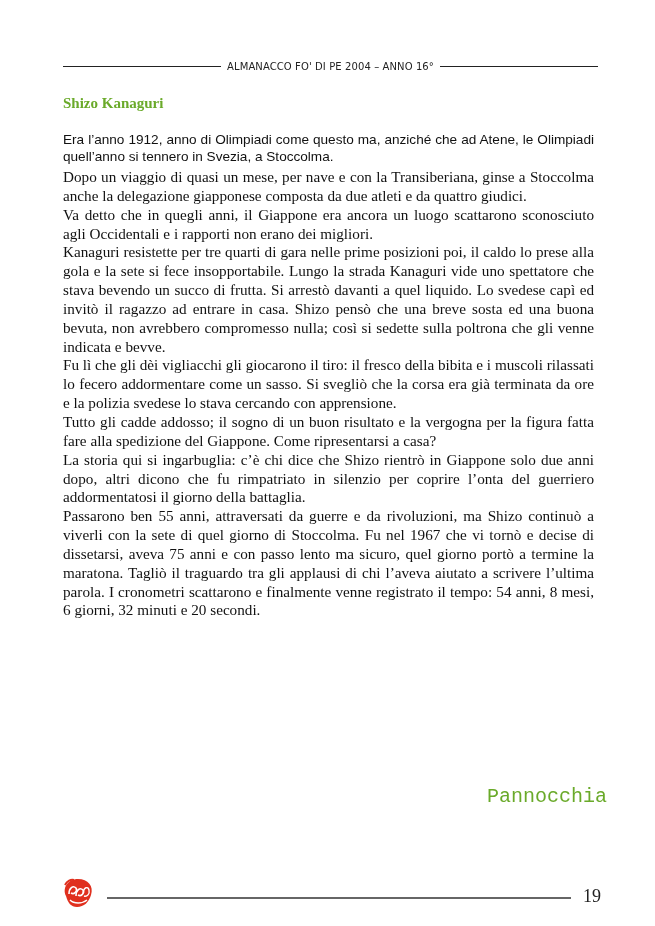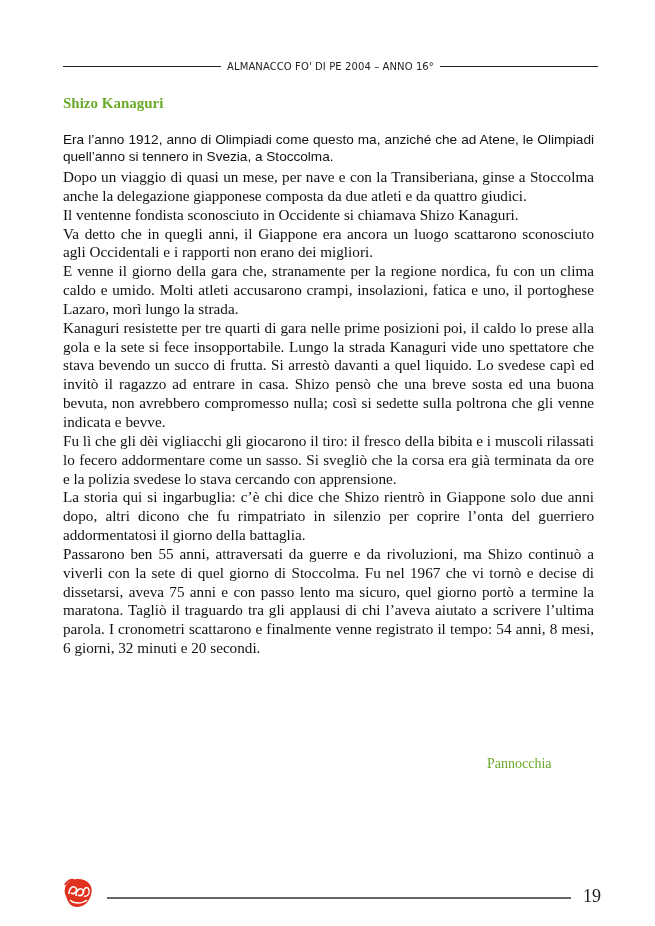--- a/index.html
+++ b/index.html
@@ -23,22 +23,22 @@
     font-family: Liberation Sans, sans-serif; font-size: 13.6px; line-height: 17px;
     color: #111; text-align: justify;
   }
   .body-text {
     position: absolute; top: 168px; left: 63px; width: 531px;
     font-family: "Liberation Serif", serif; font-size: 15.2px; line-height: 18.85px;
     color: #111;
   }
   .body-text p { margin: 0; text-align: justify; }
   .signature {
-    position: absolute; top: 756px; left: 487px;
-    font-family: Liberation Serif, serif; font-size: 14px; color: #6aaa2a;
+    position: absolute; top: 785px; left: 487px;
+    font-family: Liberation Mono, monospace; font-size: 20px; color: #6aaa2a;
   }
   .footer-logo { position: absolute; top: 876px; left: 60px; width: 36px; height: 34px; }
   .footer-rule { position: absolute; top: 897px; left: 107px; width: 464px; border-top: 2px solid #666; }
   .page-number {
     position: absolute; top: 886px; left: 583px;
     font-family: "Liberation Serif", serif; font-size: 18px; color: #222;
   }
 </style>
 </head>
 <body>
@@ -48,25 +48,24 @@
   <span class="title">ALMANACCO FO' DI PE 2004 – ANNO 16°</span>
   <div class="rule"></div>
 </div>
 
 <div class="article-title">Shizo Kanaguri</div>
 
 <div class="intro">Era l’anno 1912, anno di Olimpiadi come questo ma, anziché che ad Atene, le Olimpiadi quell’anno si tennero in Svezia, a Stoccolma.</div>
 
 <div class="body-text">
   <p>Dopo un viaggio di quasi un mese, per nave e con la Transiberiana, ginse a Stoccolma anche la delegazione giapponese composta da due atleti e da quattro giudici.</p>
-  <p>Il ventenne fondista sconosciuto in Occidente si chiamava Shizo Kanaguri.</p>
   <p>Va detto che in quegli anni, il Giappone era ancora un luogo scattarono sconosciuto agli Occidentali e i rapporti non erano dei migliori.</p>
-  <p>E venne il giorno della gara che, stranamente per la regione nordica, fu con un clima caldo e umido. Molti atleti accusarono crampi, insolazioni, fatica e uno, il portoghese Lazaro, morì lungo la strada.</p>
   <p>Kanaguri resistette per tre quarti di gara nelle prime posizioni poi, il caldo lo prese alla gola e la sete si fece insopportabile. Lungo la strada Kanaguri vide uno spettatore che stava bevendo un succo di frutta. Si arrestò davanti a quel liquido. Lo svedese capì ed invitò il ragazzo ad entrare in casa. Shizo pensò che una breve sosta ed una buona bevuta, non avrebbero compromesso nulla; così si sedette sulla poltrona che gli venne indicata e bevve.</p>
   <p>Fu lì che gli dèi vigliacchi gli giocarono il tiro: il fresco della bibita e i muscoli rilassati lo fecero addormentare come un sasso. Si svegliò che la corsa era già terminata da ore e la polizia svedese lo stava cercando con apprensione.</p>
+  <p>Tutto gli cadde addosso; il sogno di un buon risultato e la vergogna per la figura fatta fare alla spedizione del Giappone. Come ripresentarsi a casa?</p>
   <p>La storia qui si ingarbuglia: c’è chi dice che Shizo rientrò in Giappone solo due anni dopo, altri dicono che fu rimpatriato in silenzio per coprire l’onta del guerriero addormentatosi il giorno della battaglia.</p>
   <p>Passarono ben 55 anni, attraversati da guerre e da rivoluzioni, ma Shizo continuò a viverli con la sete di quel giorno di Stoccolma. Fu nel 1967 che vi tornò e decise di dissetarsi, aveva 75 anni e con passo lento ma sicuro, quel giorno portò a termine la maratona. Tagliò il traguardo tra gli applausi di chi l’aveva aiutato a scrivere l’ultima parola. I cronometri scattarono e finalmente venne registrato il tempo: 54 anni, 8 mesi, 6 giorni, 32 minuti e 20 secondi.</p>
 </div>
 
 <div class="signature">Pannocchia</div>
 
 <div class="footer-logo">
   <svg width="36" height="34" viewBox="0 0 36 34">
     <path d="M6 20 C2 12 8 3 18 3 C28 3 34 10 31 19 C29 26 24 31 17 31 C11 31 8 27 6 20 Z" fill="#e0301e"></path>
     <path d="M9 18 C9 12 13 9 16 12 C18 15 14 19 11 17" fill="none" stroke="#fff" stroke-width="1.6"></path>

